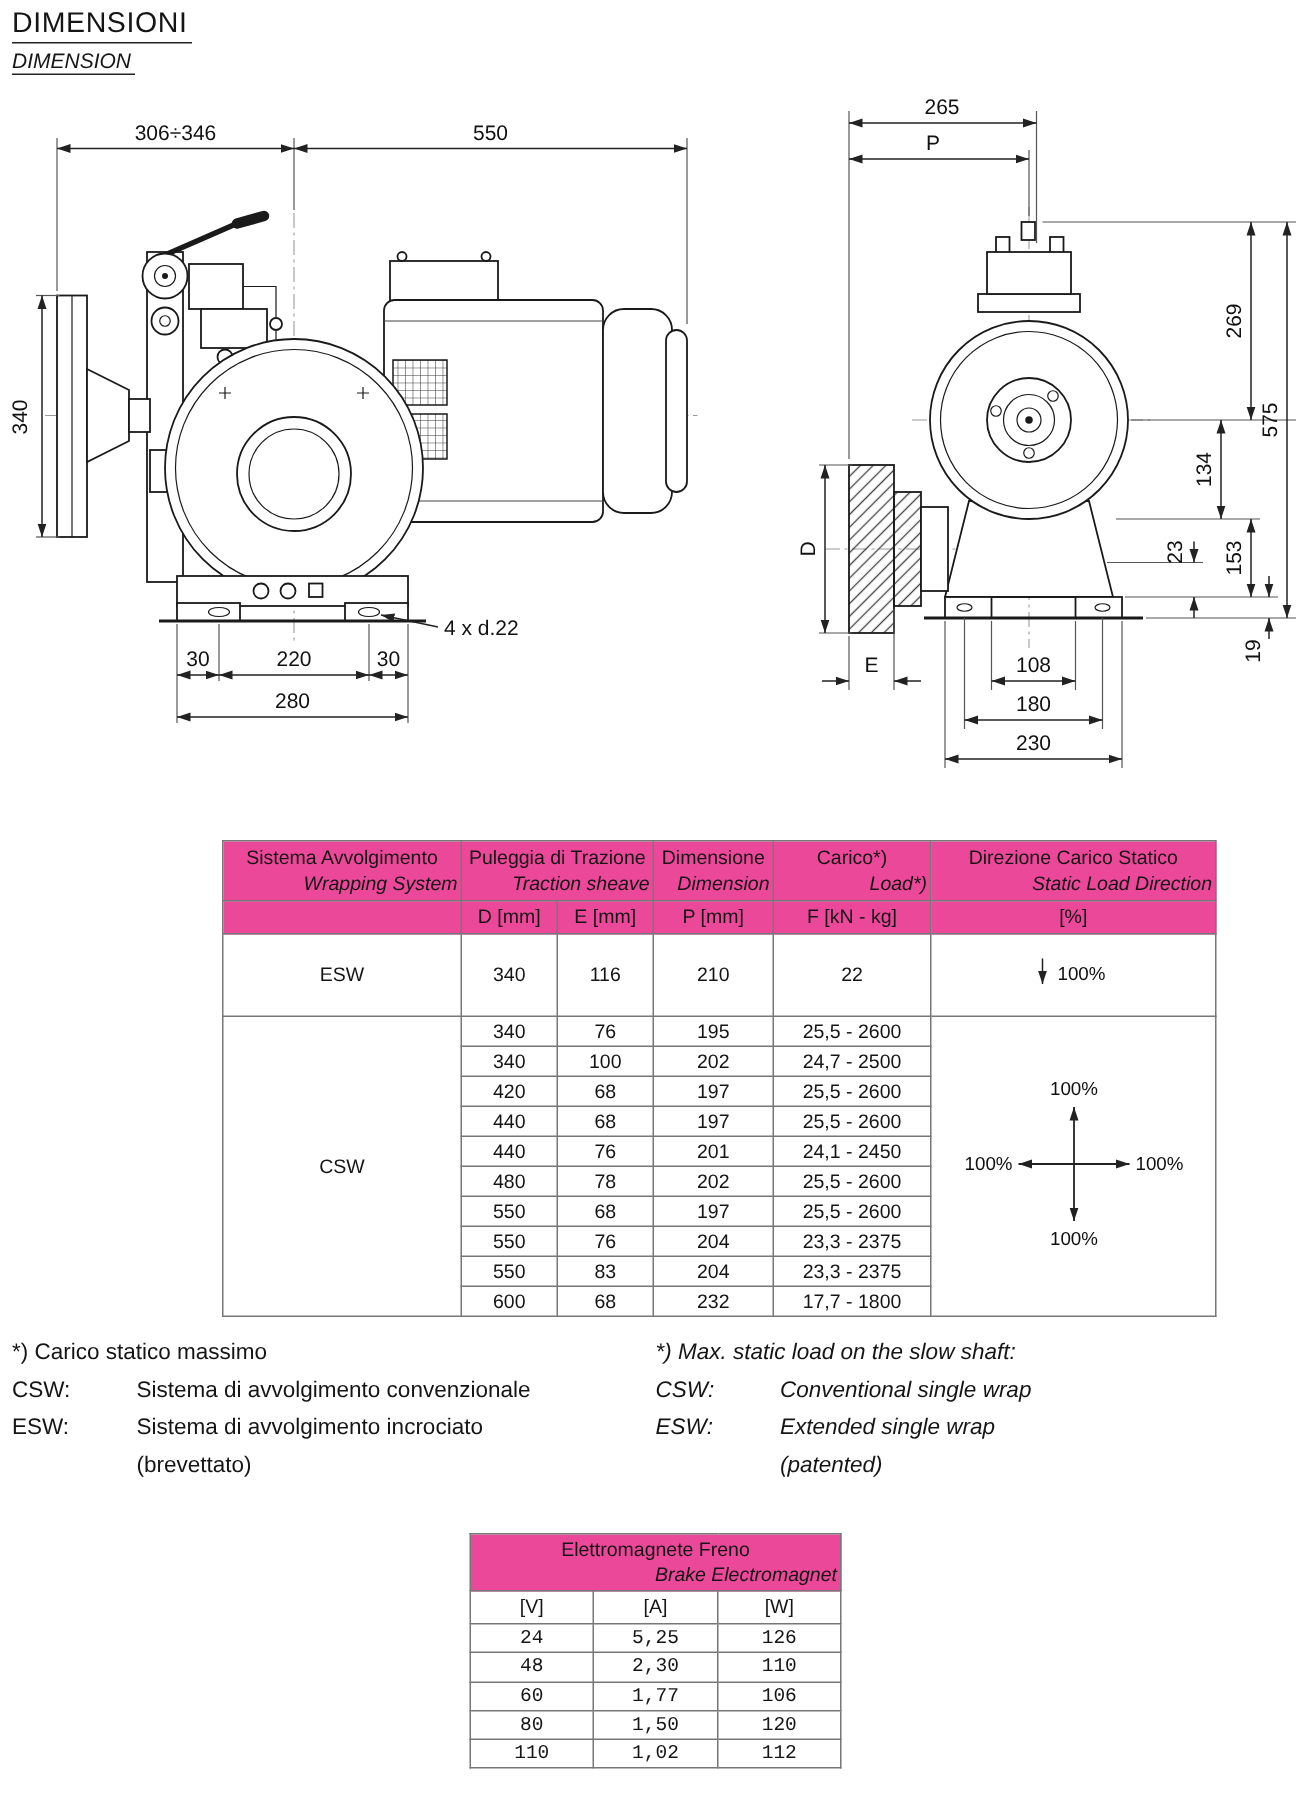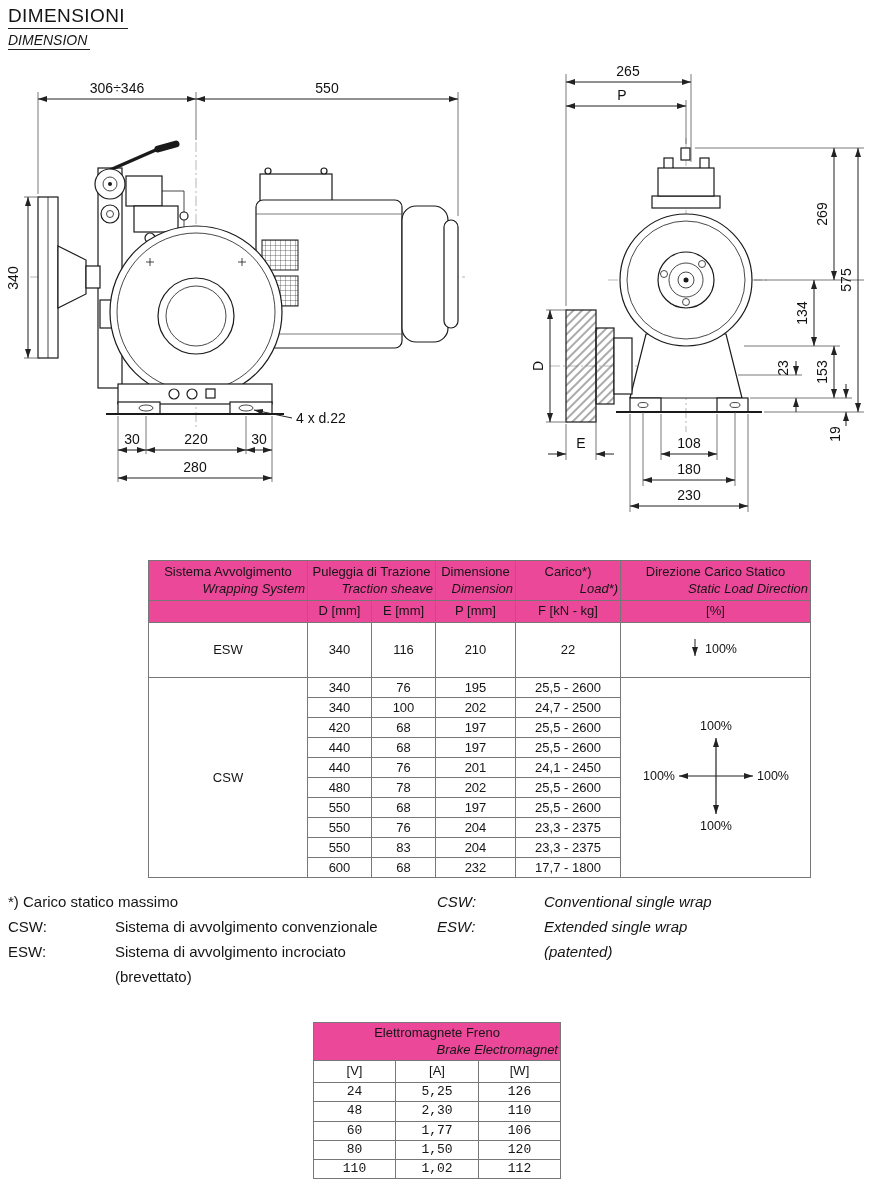--- a/index.html
+++ b/index.html
@@ -46,21 +46,21 @@
   .brake-table { position:absolute; left:313px; top:1022px; z-index:2; }
   .brake-table tr.bt1 { height:38px; }
   .brake-table tr.bt2 { height:22px; }
   .brake-table tbody tr { height:19px;font-family:Liberation Mono, monospace; }
 
   
   .notes { position:absolute; font-size:15px; z-index:2; }
   .notes-it { left:8px; top:893px; }
   .notes-en { left:437px; top:893px; font-style:italic; }
   .note-line, .note-row { margin-bottom:6px; min-height:19px; }
-  .note-row { display:flex;gap:24px; }
+  .note-row { display:flex; }
   .note-key { width:83px; flex:0 0 83px; }
 </style>
 </head>
 <body>
 
 <div class="page">
 
   <div class="title-block">
     <span class="title-it">DIMENSIONI</span>
     <span class="title-en">DIMENSION</span>
@@ -431,20 +431,21 @@
       <span class="note-key">ESW:</span>
       <span>Sistema di avvolgimento incrociato</span>
     </div>
     <div class="note-row">
       <span class="note-key"></span>
       <span>(brevettato)</span>
     </div>
   </div>
 
   <div class="notes notes-en">
+    <div class="note-line">*) Max. static load on the slow shaft:</div>
     <div class="note-row">
       <span class="note-key">CSW:</span>
       <span>Conventional single wrap</span>
     </div>
     <div class="note-row">
       <span class="note-key">ESW:</span>
       <span>Extended single wrap</span>
     </div>
     <div class="note-row">
       <span class="note-key"></span>

